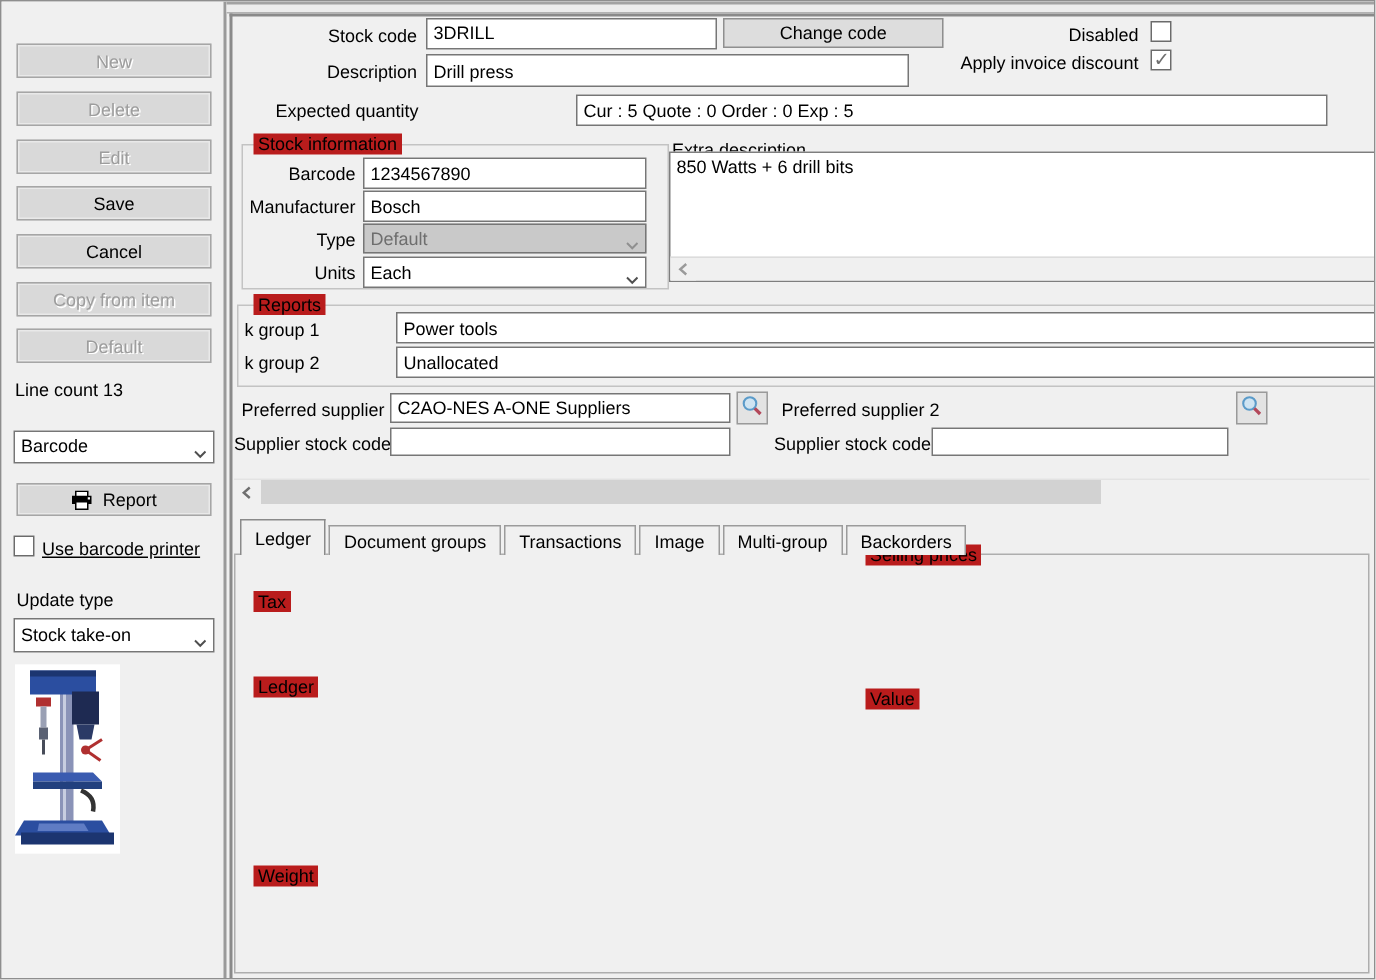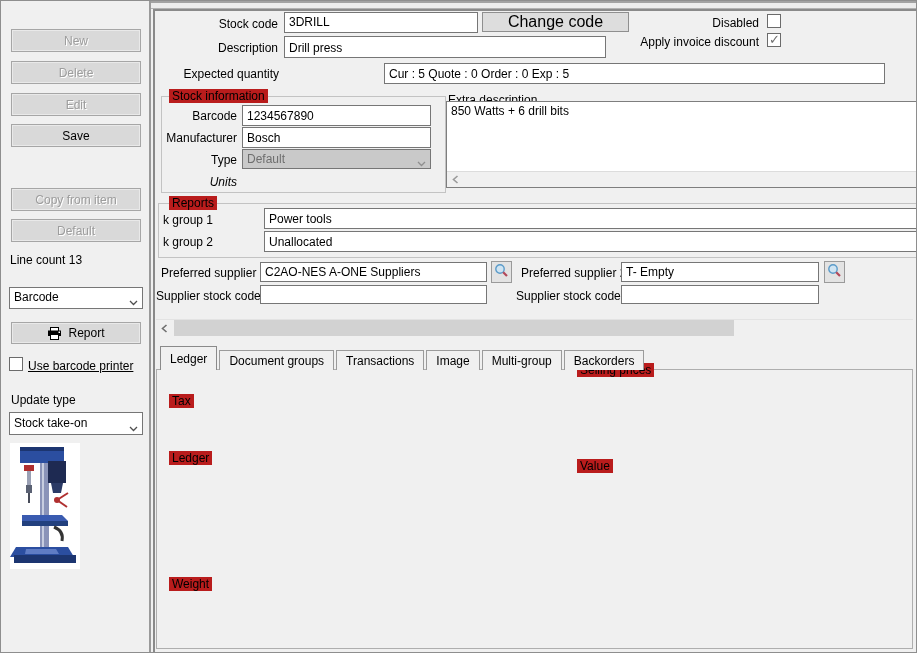--- a/index.html
+++ b/index.html
@@ -19,21 +19,21 @@
   .fld { position:absolute; background:#ffffff; border:1px solid #767676; font-size:12px; padding:2px 3px 0 4px; white-space:nowrap; overflow:hidden; }
   .fld.ro { background:#f0f0f0; }
   .combo { position:absolute; background:#ffffff; border:1px solid #767676; font-size:12px; padding:2px 18px 0 4px; white-space:nowrap; overflow:hidden; }
   .combo .chev { position:absolute; right:4px; top:50%; margin-top:-3px; }
   .combo.dis { background:#c9c9c9; color:#6e6e6e; }
   .grp { position:absolute; border:1px solid #c3c3c3; }
   .legend { position:absolute; background:#b91c1c; padding:0 3px; font-size:12px; white-space:nowrap; z-index:2; }
   .cb { position:absolute; width:14px; height:14px; background:#ffffff; border:1px solid #6b6b6b; }
   .cb.checked::after { content:"✓"; position:absolute; left:1px; top:-2px; font-size:13px; color:#6f6f6f; }
   .magbtn { position:absolute; background:#e3e3e3; border:1px solid #9a9a9a; display:flex; align-items:center; justify-content:center; }
-  .pushbtn { position:absolute; background:#e7e7e7; border:1px solid #8f8f8f; display:flex; align-items:center; justify-content:center; font-size:16px; }
+  .pushbtn { position:absolute; background:#e7e7e7; border:1px solid #8f8f8f; display:flex; align-items:center; justify-content:center; font-size:12px; }
 
   
   .topstrip { position:absolute; left:150px; top:0; width:767px; height:8px; background:#ececec; border-top:2px solid #a2a2a2; border-bottom:1px solid #b2b2b2; }
   .mainpanel { position:absolute; left:152px; top:8px; width:765px; height:645px; background:#f0f0f0; border-top:2px solid #8a8a8a; border-left:2px solid #8a8a8a; }
 
   
   .hscroll { position:absolute; background:#f0f0f0; }
   .hscroll .arrow { position:absolute; left:0; top:0; height:100%; width:17px; background:#f0f0f0; display:flex; align-items:center; justify-content:center; }
   .hscroll .thumb { position:absolute; top:0; height:100%; background:#d2d2d2; }
 
@@ -48,20 +48,21 @@
 </head>
 <body>
 
 <div class="screen">
 
   <div class="sidebar">
     <div class="sbtn disabled" style="top:28px;">New</div>
     <div class="sbtn disabled" style="top:60px;">Delete</div>
     <div class="sbtn disabled" style="top:92px;">Edit</div>
     <div class="sbtn" style="top:123px;">Save</div>
+    <div class="sbtn" style="top:155px;">Cancel</div>
     <div class="sbtn disabled" style="top:187px;">Copy from item</div>
     <div class="sbtn disabled" style="top:218px;">Default</div>
 
     <div class="sidetext" style="top:252px;">Line count 13</div>
 
     <div class="combo" style="left:8px; top:286px; width:134px; height:22px;">
       <span>Barcode</span>
       <span class="chev"><svg width="9" height="6" viewBox="0 0 9 6">
             <polyline points="1,1 4.5,4.5 8,1" fill="none" stroke="#4f4f4f" stroke-width="1.3"></polyline>
           </svg></span>
@@ -139,21 +140,27 @@
   <div class="fld" style="left:241px; top:104px; width:189px; height:21px; padding-top:3px;">1234567890</div>
   <div class="lbl" style="left:155px; top:130px; width:81px;">Manufacturer</div>
   <div class="fld" style="left:241px; top:126px; width:189px; height:21px; padding-top:3px;">Bosch</div>
   <div class="lbl" style="left:160px; top:152px; width:76px;">Type</div>
   <div class="combo dis" style="left:241px; top:148px; width:189px; height:20px;">
     <span>Default</span>
     <span class="chev"><svg width="9" height="6" viewBox="0 0 9 6">
           <polyline points="1,1 4.5,4.5 8,1" fill="none" stroke="#8f8f8f" stroke-width="1.3"></polyline>
         </svg></span>
   </div>
-  <div class="lbl" style="left:160px; top:174px; width:76px;font-style:italic;">Units</div>
+  <div class="lbl" style="left:160px; top:174px; width:76px;">Units</div>
+  <div class="combo" style="left:241px; top:170px; width:189px; height:21px; padding-top:3px;">
+    <span>Each</span>
+    <span class="chev"><svg width="9" height="6" viewBox="0 0 9 6">
+          <polyline points="1,1 4.5,4.5 8,1" fill="none" stroke="#4f4f4f" stroke-width="1.3"></polyline>
+        </svg></span>
+  </div>
 
   <div class="llbl" style="left:447px; top:92px;">Extra description</div>
   <div style="position:absolute; left:445px; top:100px; width:473px; height:87px; border:1px solid #7e7e7e; background:#ffffff;">
     <div style="position:absolute; left:0; top:0; right:0; height:69px; padding:2px 4px; font-size:12px;">850 Watts + 6 drill bits</div>
     <div class="hscroll" style="left:0; bottom:0; width:100%; height:16px; border-top:1px solid #dcdcdc;">
       <div class="arrow">
           <svg width="7" height="9" viewBox="0 0 7 9">
             <polyline points="5.5,1 1.5,4.5 5.5,8" fill="none" stroke="#9a9a9a" stroke-width="1.6"></polyline>
           </svg>
         </div>
@@ -172,21 +179,20 @@
   <div class="magbtn" style="left:490px; top:260px; width:21px; height:22px;">
     <span><svg width="15" height="15" viewBox="0 0 15 15">
           <circle cx="6" cy="6" r="4.2" fill="#cfe4f2" stroke="#5b9bc9" stroke-width="1.4"></circle>
           <line x1="9.2" y1="9.2" x2="13" y2="13" stroke="#b3485a" stroke-width="2.2"></line>
         </svg></span>
   </div>
   <div class="lbl" style="left:155px; top:288px; width:100px;">Supplier stock code</div>
   <div class="fld" style="left:259px; top:284px; width:227px; height:19px;"></div>
 
   <div class="lbl" style="left:520px; top:265px; width:95px;">Preferred supplier 2</div>
-  <div class="fld" style="left:620px; top:261px; width:198px; height:20px;">T- Empty</div>
   <div class="magbtn" style="left:823px; top:260px; width:21px; height:22px;">
     <span><svg width="15" height="15" viewBox="0 0 15 15">
           <circle cx="6" cy="6" r="4.2" fill="#cfe4f2" stroke="#5b9bc9" stroke-width="1.4"></circle>
           <line x1="9.2" y1="9.2" x2="13" y2="13" stroke="#b3485a" stroke-width="2.2"></line>
         </svg></span>
   </div>
   <div class="lbl" style="left:515px; top:288px; width:100px;">Supplier stock code</div>
   <div class="fld" style="left:620px; top:284px; width:198px; height:19px;"></div>
 
   <div class="hscroll" style="left:155px; top:318px; width:757px; height:17px; border-top:1px solid #e3e3e3;">

